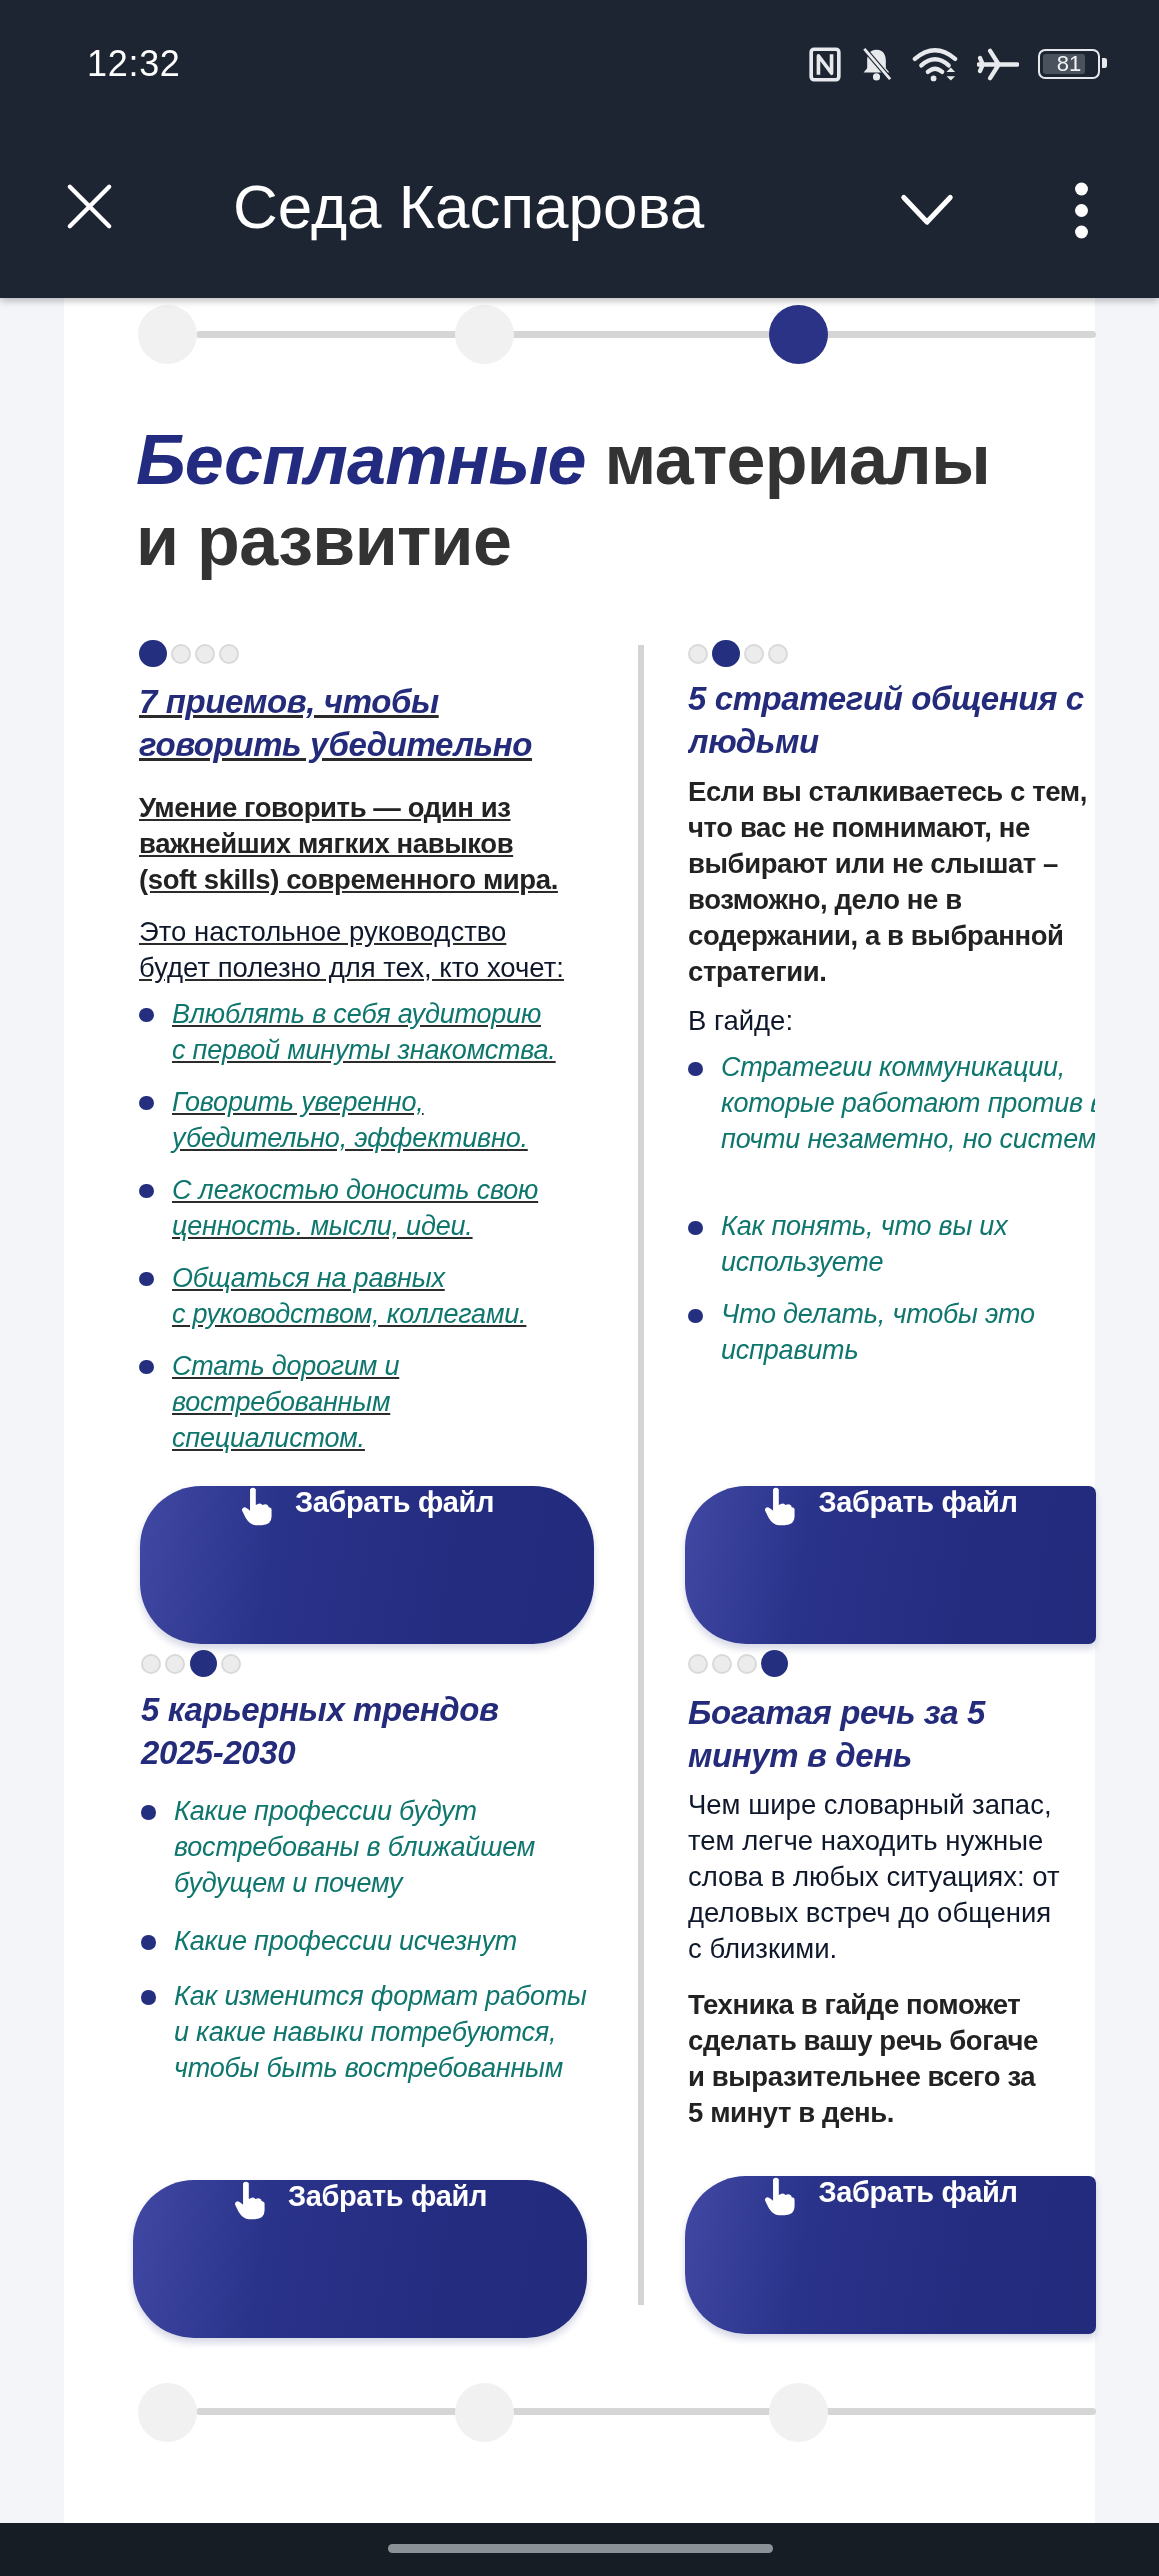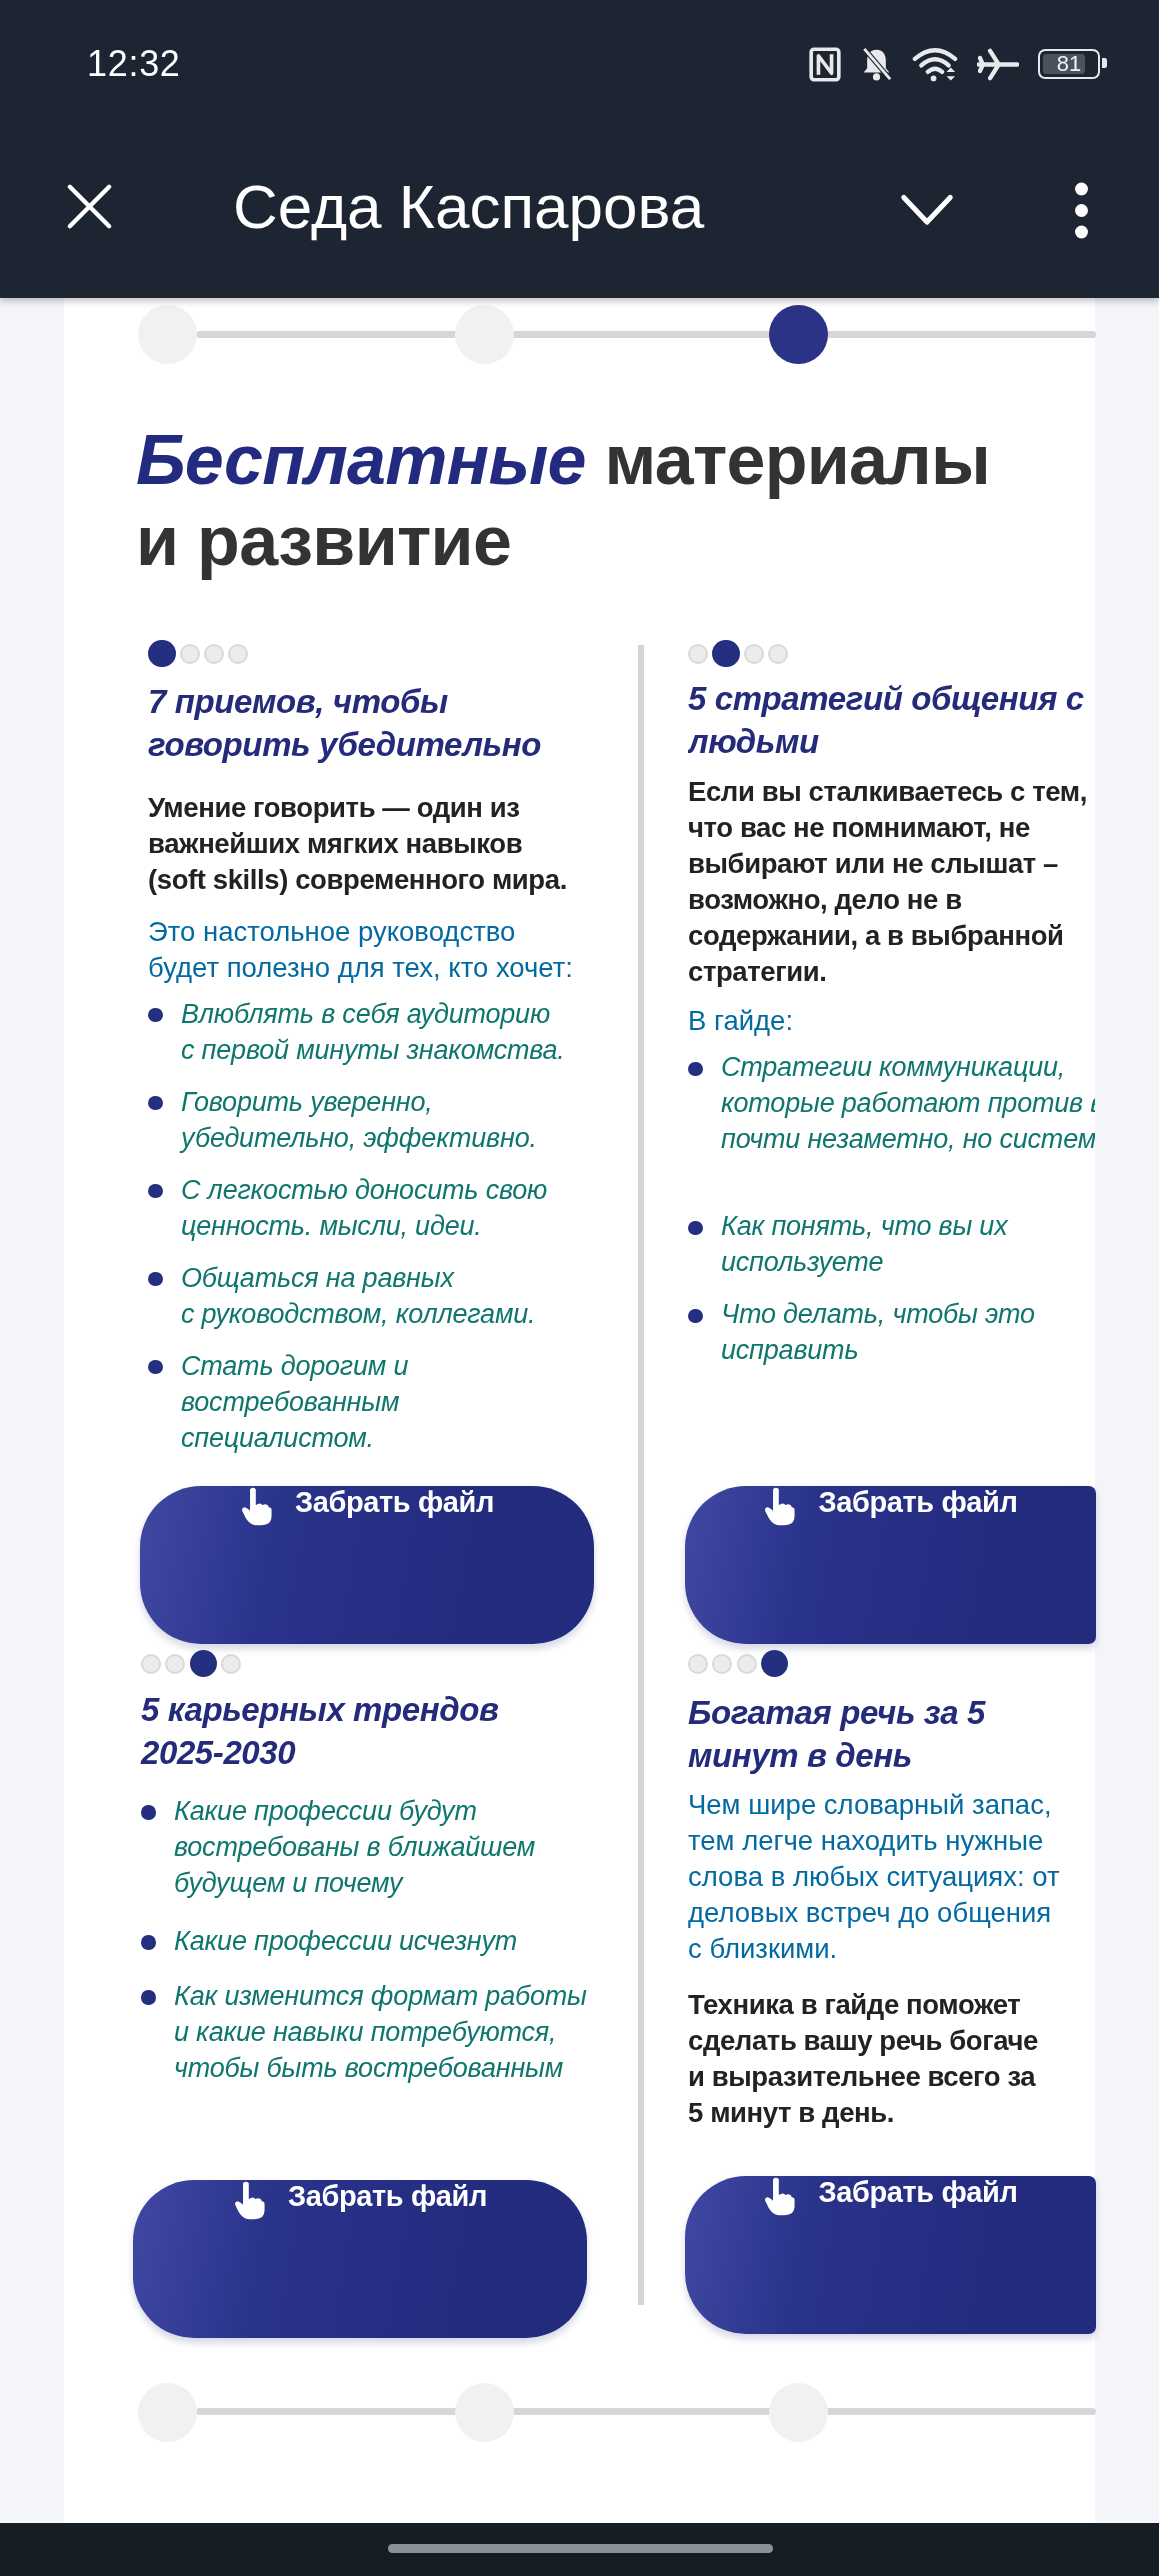--- a/index.html
+++ b/index.html
@@ -91,21 +91,21 @@
   }
   .card-title {
     font-size: 33px; line-height: 43px; font-weight: 700; font-style: italic;
     color: #232b7a; margin-top: 11.6px; letter-spacing: -0.4px;
   }
   .card-lead {
     font-size: 27.5px; line-height: 36px; font-weight: 700; color: #222;
     margin-top: 13px; letter-spacing: -0.4px;
   }
   .card-text {
-    font-size: 27.5px; line-height: 36px; font-weight: 400; color: #0369a1;
+    font-size: 27.5px; line-height: 36px; font-weight: 400; color: #0f172a;
     margin-top: 13px;
   }
   .bullets { list-style: none; margin-top: 13px; }
   .bullets li {
     position: relative; padding-left: 33px;
     font-size: 27px; line-height: 36px; font-style: italic; color: #0f766e;
     margin-bottom: 16px; font-weight: 300; letter-spacing: -0.2px;
   }
   .bullets li .bullet {
     position: absolute; left: 0; top: 12.3px; width: 14.5px; height: 14.5px;
@@ -200,21 +200,21 @@
 <div class="step-dot" style="left:455px; top:305px;"></div>
 <div class="step-dot active" style="left:769px; top:305px;"></div>
 
 <div class="heading">
   <div><span class="accent">Бесплатные</span><span> материалы</span></div>
   <div>и развитие</div>
 </div>
 
 <div class="divider"></div>
 
-<div class="card" style="left:148px; top:639px; width:478px;">
+<div class="card" style="left:139px; top:639px; width:478px;text-decoration:underline;">
   <div class="dots">
     <span class="dot active"></span>
     <span class="dot"></span>
     <span class="dot"></span>
     <span class="dot"></span>
   </div>
   <div class="card-title">
     <div>7 приемов, чтобы</div>
     <div>говорить убедительно</div>
   </div>

